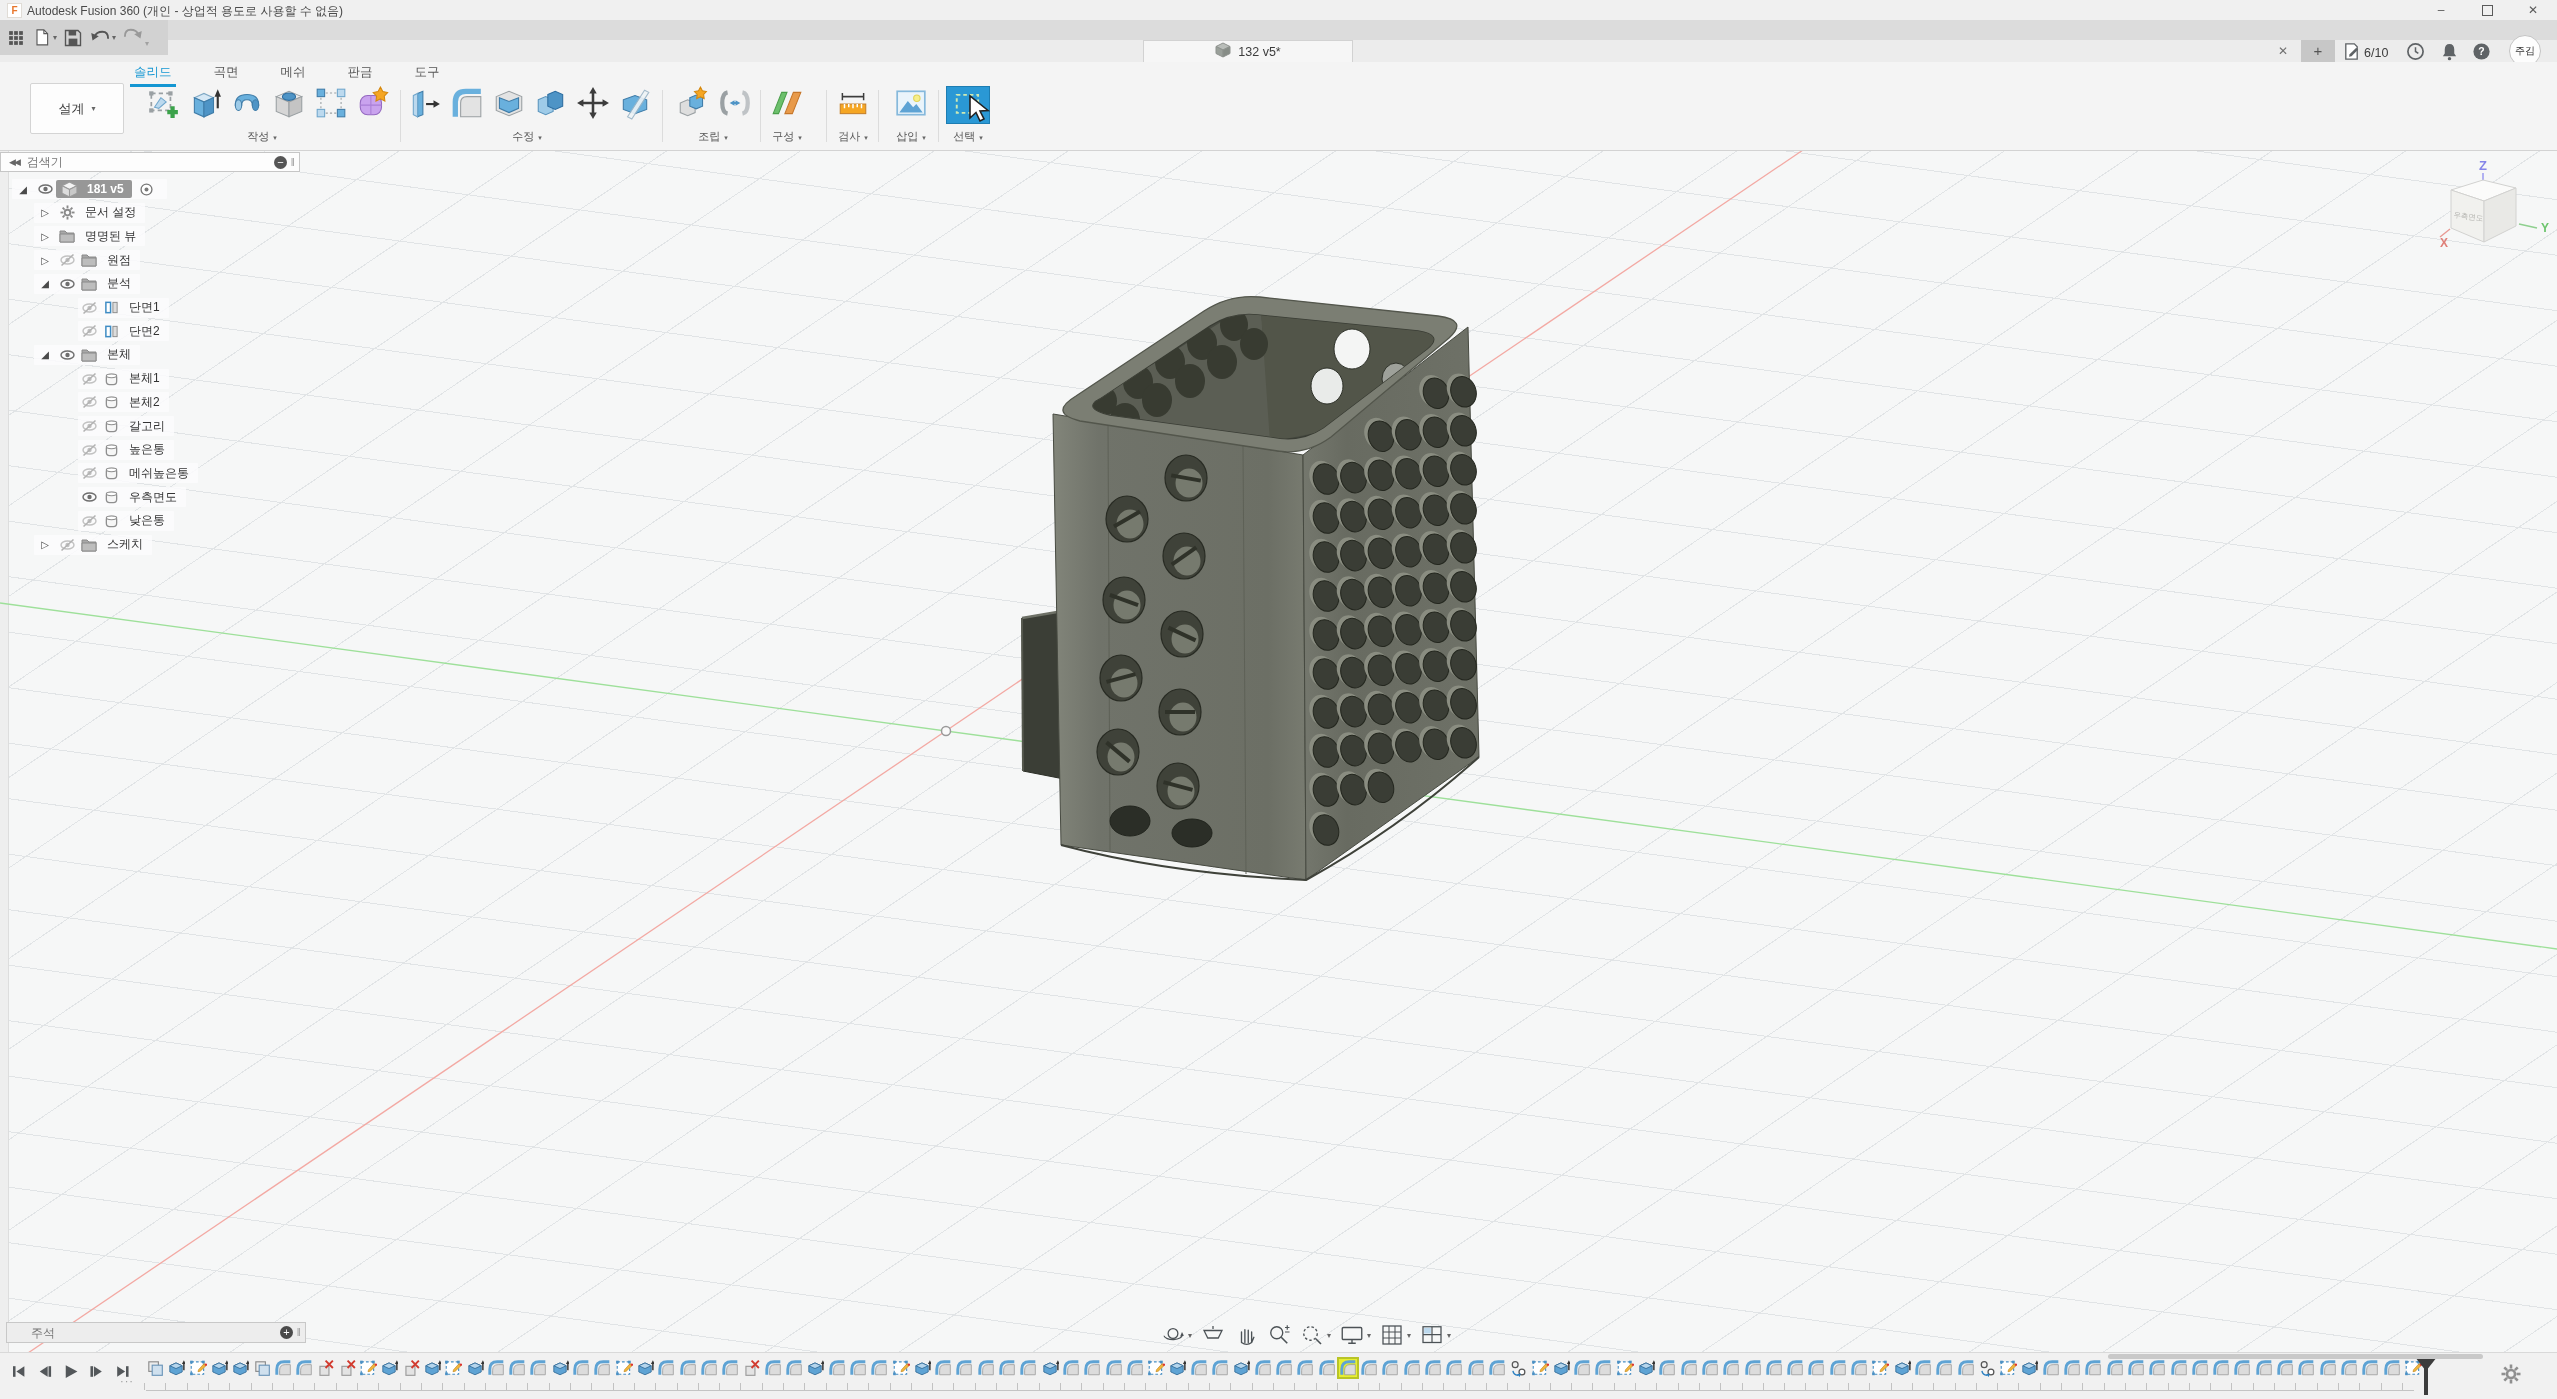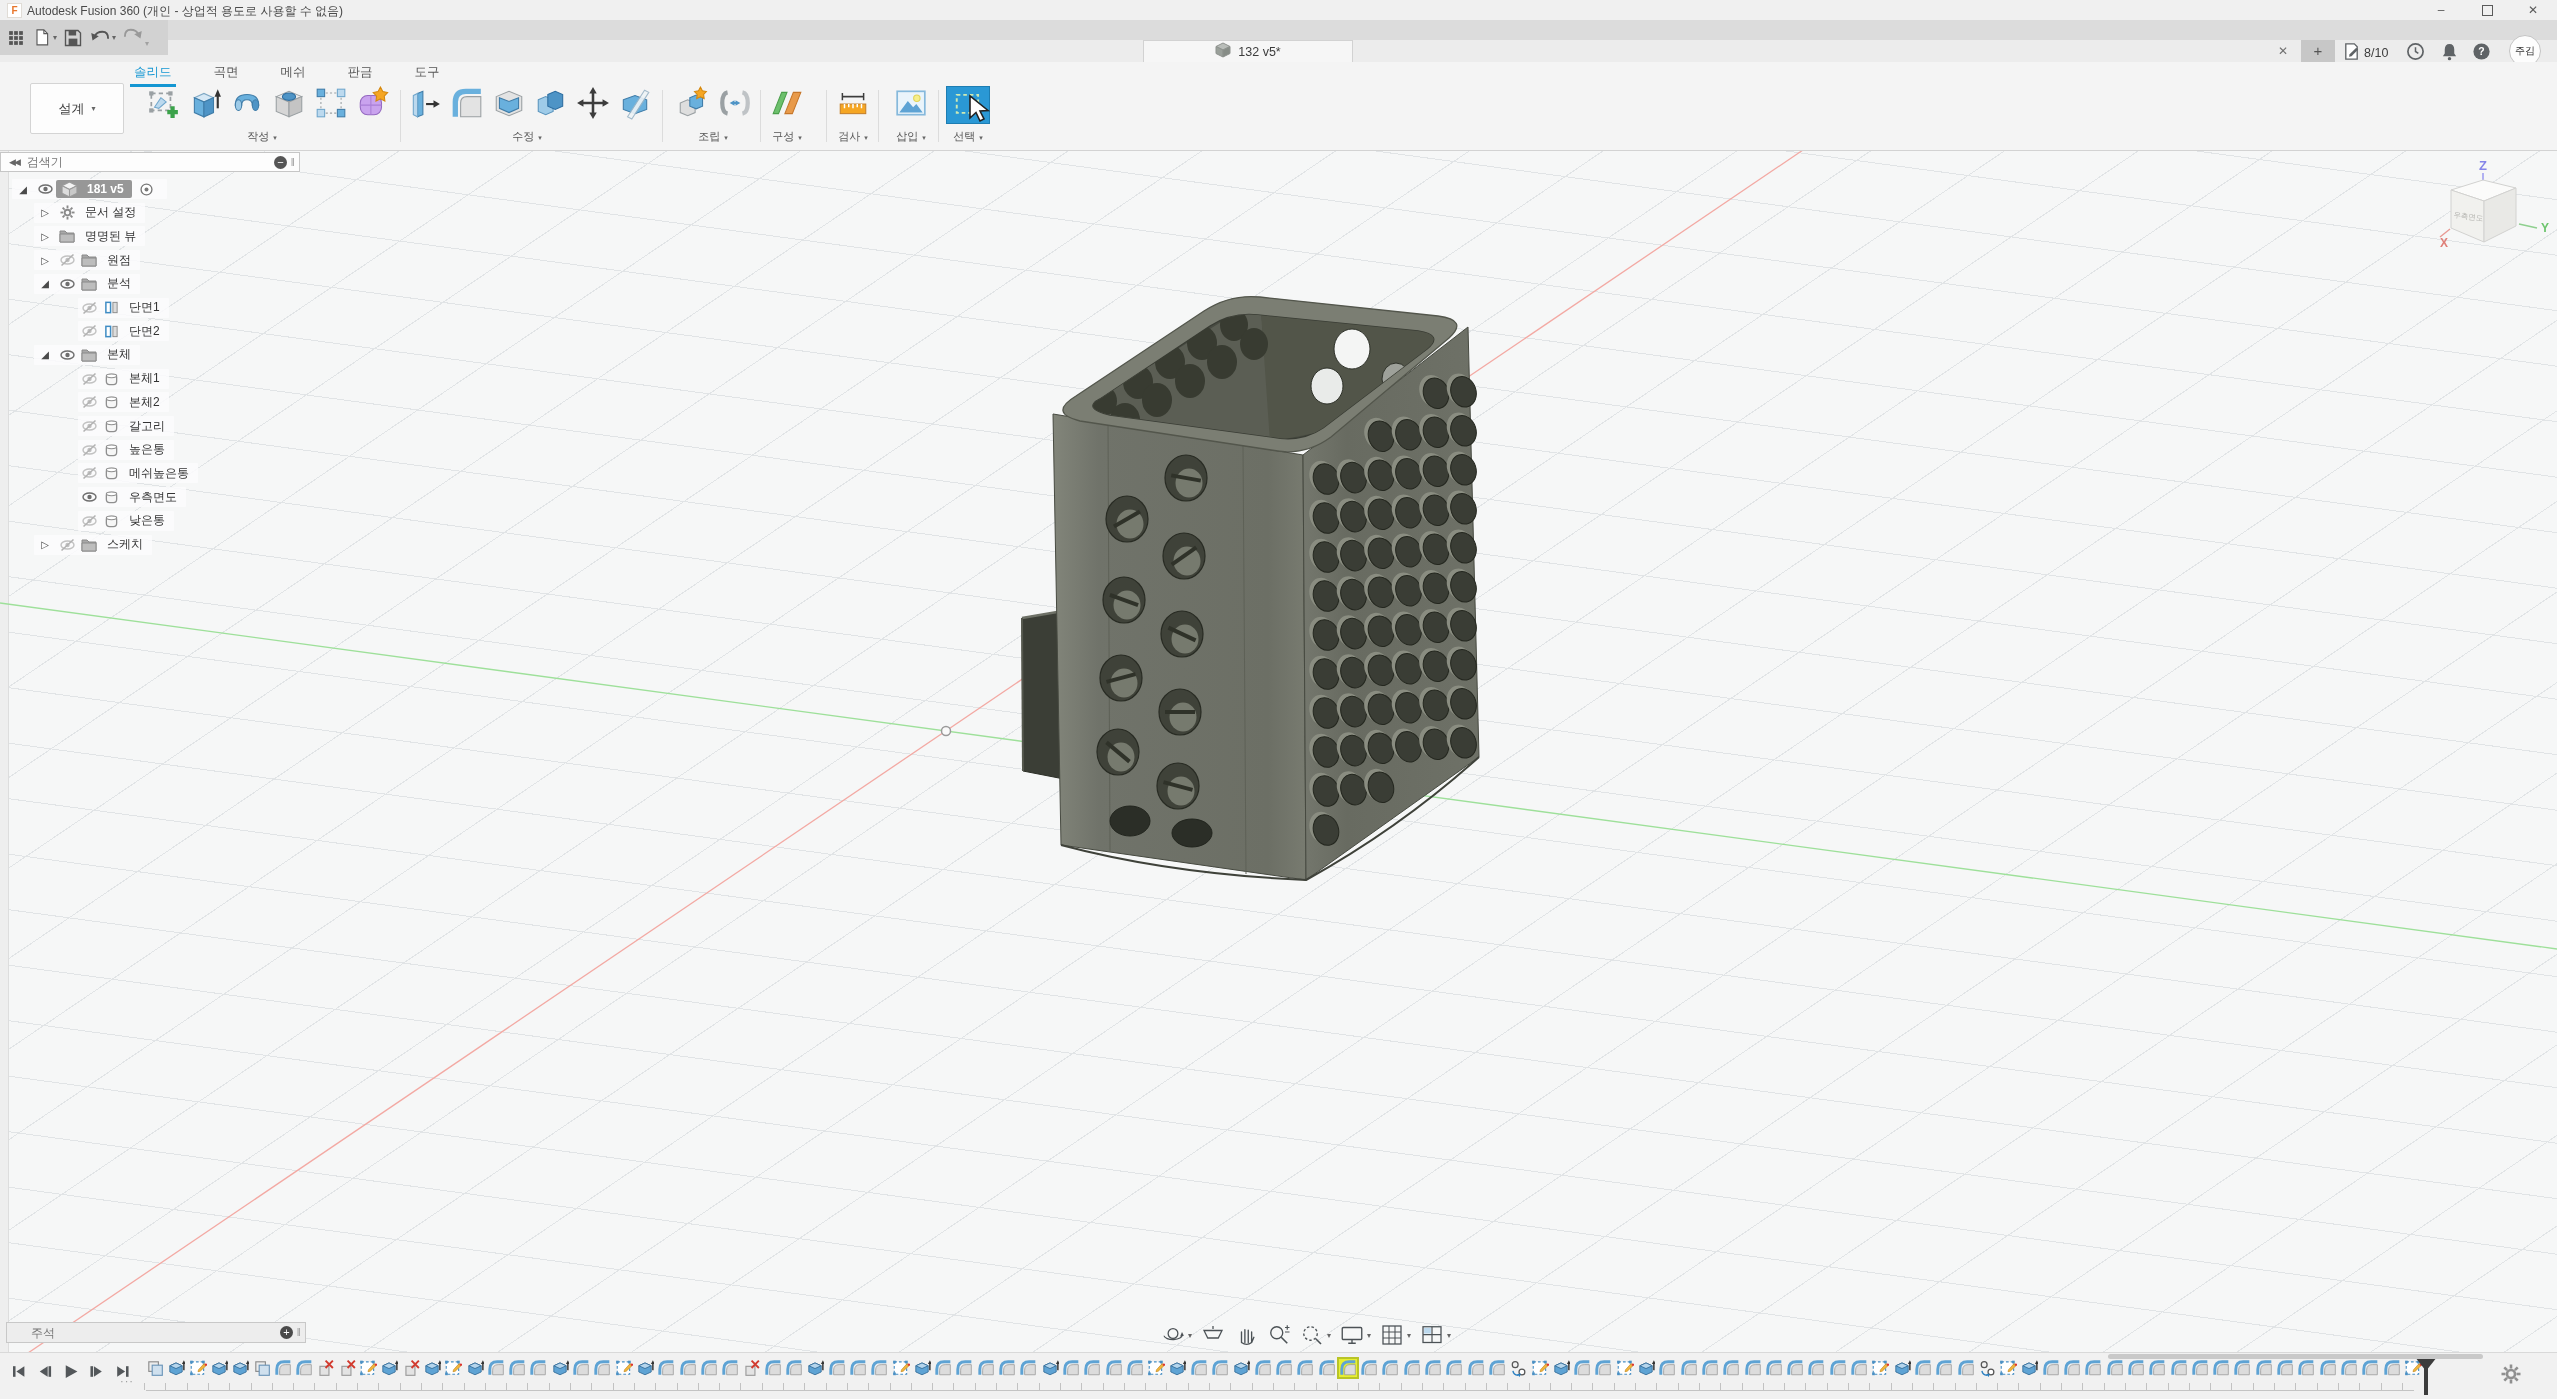--- a/index.html
+++ b/index.html
@@ -487,21 +487,21 @@
         </svg></span>
       <span>132 v5*</span>
   </div>
   <div id="tab-close" class="abs">✕</div>
   <div id="tab-new" class="abs">+</div>
   <div class="stripicon abs" style="left:2342px">
     <span id="editdoc-svg"><svg width="19" height="19" viewBox="0 0 20 20">
           <path d="M4,2 h9 l3,3 v13 h-12 Z" fill="#fff" stroke="#5f6366" stroke-width="1.4"></path>
           <path d="M8,13 l7,-7 2,2 -7,7 -2.6,0.6 Z" fill="#5f6366"></path>
         </svg></span>
-      <span>8/10</span>
+      <span>6/10</span>
   </div>
   <div class="stripicon abs" style="left:2406px" id="clock-wrap">
       <svg width="19" height="19" viewBox="0 0 20 20">
         <circle cx="10" cy="10" r="8" fill="none" stroke="#5f6366" stroke-width="1.8"></circle>
         <path d="M10,5.5 V10 l3,2" stroke="#5f6366" stroke-width="1.6" fill="none"></path>
       </svg>
     </div>
   <div class="stripicon abs" style="left:2440px" id="bell-wrap">
       <svg width="19" height="19" viewBox="0 0 20 20">
         <path d="M10,2 q5,0 5,6 v4 l2,3 H3 l2,-3 V8 q0,-6 5,-6 Z" fill="#5f6366"></path>

